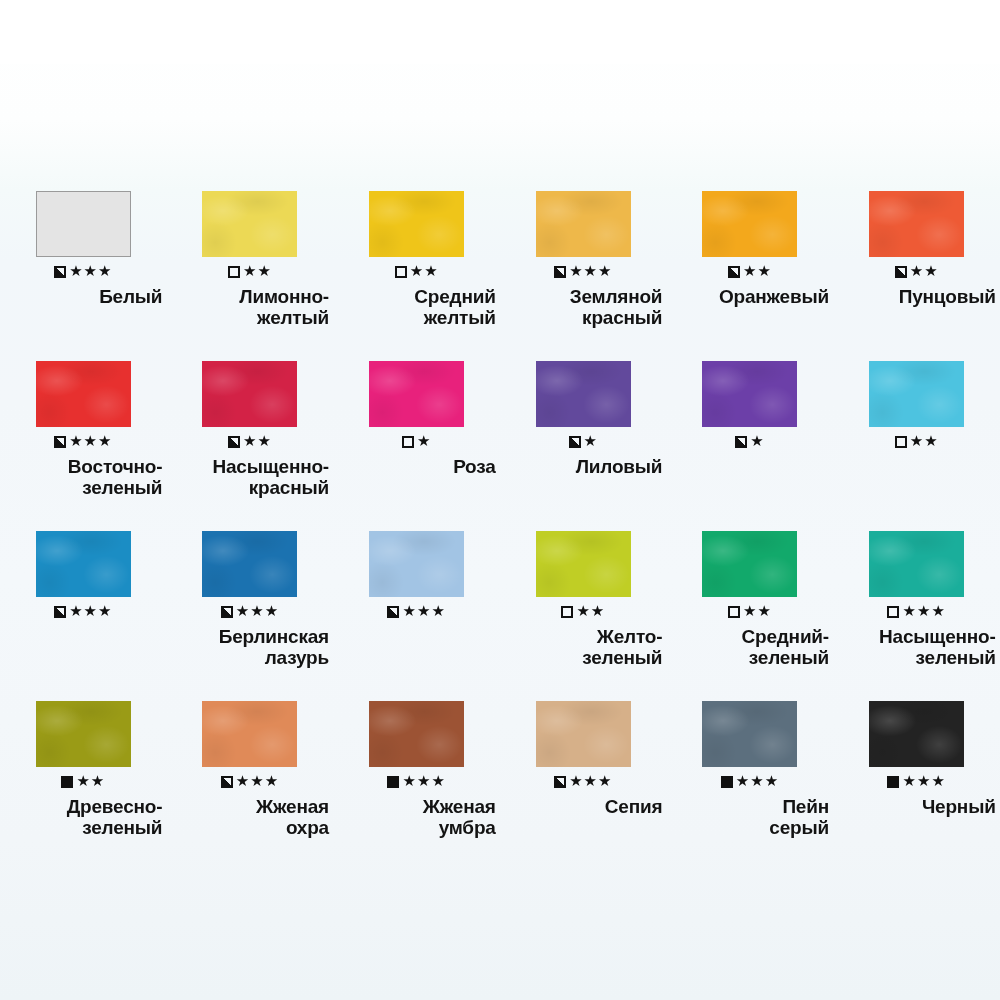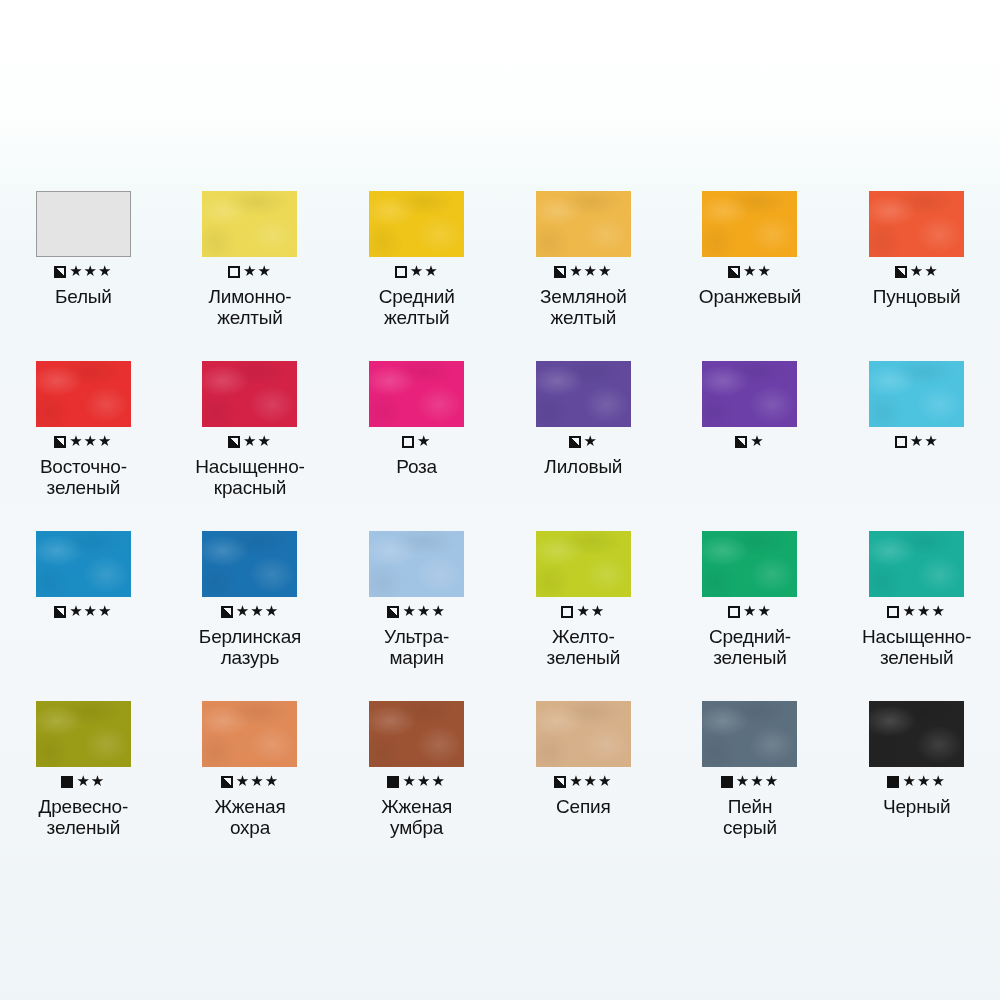--- a/index.html
+++ b/index.html
@@ -126,23 +126,23 @@
     color: #111111;
     line-height: 1;
     position: relative;
     top: -1px;
     white-space: nowrap;
   }
 
   .label {
     margin-top: 5px;
     width: 158px;
-    text-align: center;
+    text-align: right;
     font-family: "Liberation Sans", "DejaVu Sans", sans-serif;
-    font-weight: normal;
+    font-weight: bold;
     font-size: 19px;
     line-height: 1.12;
     color: #131313;
     letter-spacing: -0.2px;
     white-space: pre-line;
   }
 </style>
 </head>
 <body>
 
@@ -175,21 +175,21 @@
         <div class="label">Средний
 желтый</div>
       </div>
       <div class="swatch-cell">
         <div class="chip" style="background: rgb(238, 184, 74);"></div>
         <div class="marks">
           <span class="op-box half"></span>
           <span class="stars">★★★</span>
         </div>
         <div class="label">Земляной
-желтый</div>
+красный</div>
       </div>
       <div class="swatch-cell">
         <div class="chip" style="background: rgb(243, 168, 28);"></div>
         <div class="marks">
           <span class="op-box half"></span>
           <span class="stars">★★</span>
         </div>
         <div class="label">Оранжевый</div>
       </div>
       <div class="swatch-cell">
@@ -263,22 +263,20 @@
         </div>
         <div class="label">Берлинская
 лазурь</div>
       </div>
       <div class="swatch-cell">
         <div class="chip" style="background: rgb(162, 196, 228);"></div>
         <div class="marks">
           <span class="op-box half"></span>
           <span class="stars">★★★</span>
         </div>
-        <div class="label">Ультра-
-марин</div>
       </div>
       <div class="swatch-cell">
         <div class="chip" style="background: rgb(192, 206, 37);"></div>
         <div class="marks">
           <span class="op-box empty"></span>
           <span class="stars">★★</span>
         </div>
         <div class="label">Желто-
 зеленый</div>
       </div>

